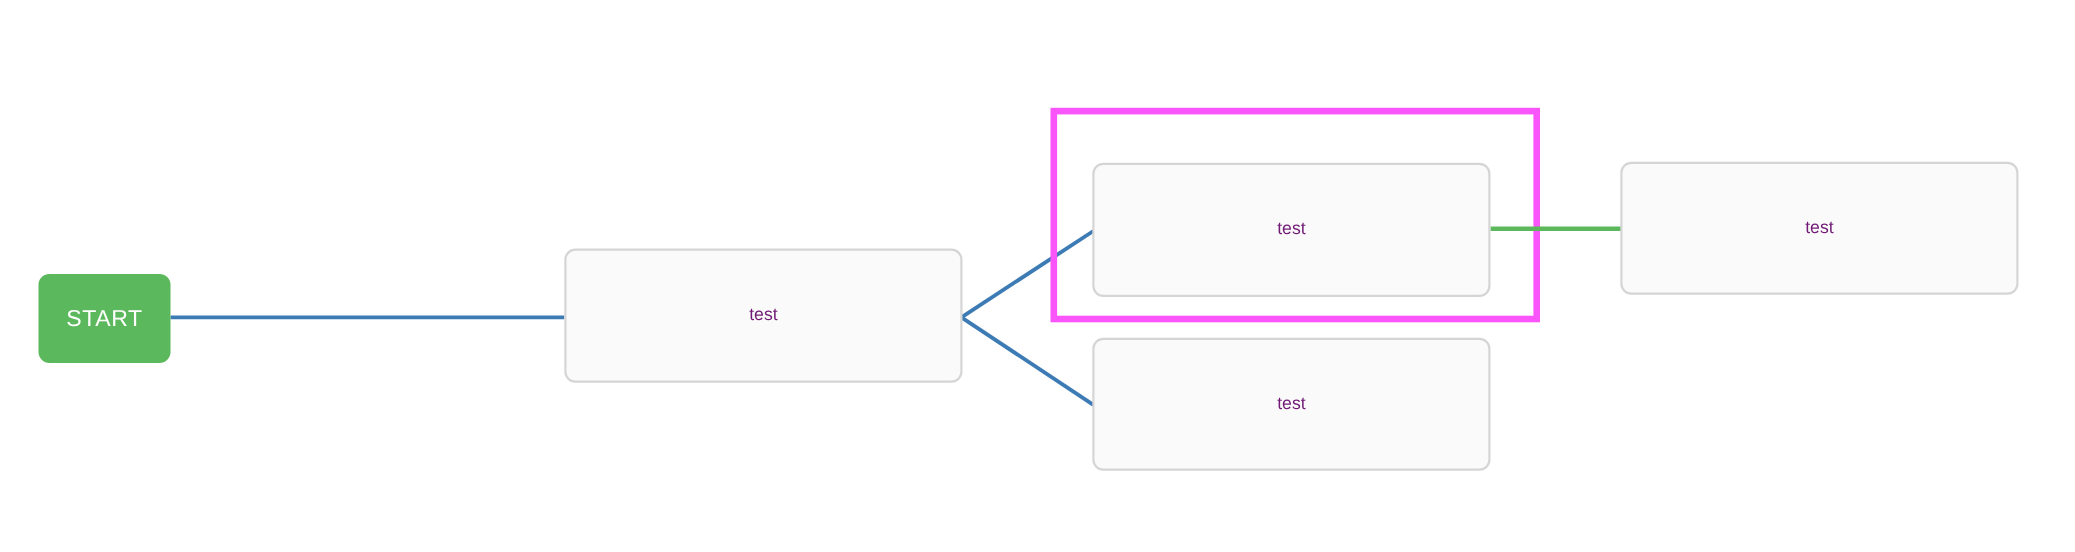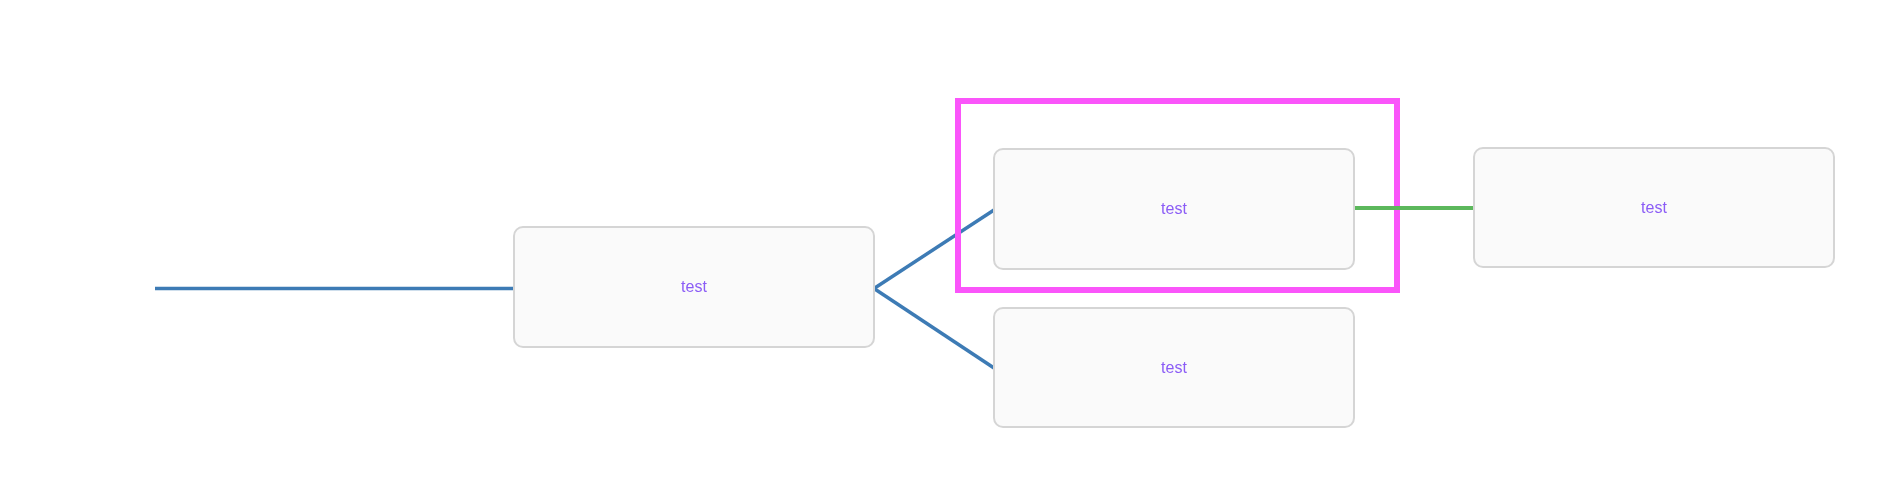--- a/index.html
+++ b/index.html
@@ -24,21 +24,21 @@
     z-index:2;
   }
   .edges-over{z-index:3;}
   .flow-node{
     position:absolute;
     box-sizing:border-box;
     background:#fafafa;
     border:2px solid #d5d5d5;
     border-radius:10px;
     display:flex;align-items:center;justify-content:center;
-    color:#8b5cf6;
+    color:#701a75;
     font-size:16px;
     z-index:4;
     cursor:pointer;
   }
   .node-middle{left:513px;top:226px;width:362px;height:122px;}
   .node-top{left:993px;top:148px;width:362px;height:122px;}
   .node-bottom{left:993px;top:307px;width:362px;height:121px;}
   .node-right{left:1473px;top:147px;width:362px;height:121px;}
   .start-node{
     position:absolute;
@@ -64,20 +64,23 @@
     <line x1="874" y1="288.5" x2="994" y2="210" stroke-width="3.5" stroke="#3d7bb5"></line>
     <line x1="874" y1="288.5" x2="994" y2="368" stroke-width="3.5" stroke="#3d7bb5"></line>
   </svg>
 
   <div class="selection-highlight"></div>
 
   <svg class="edge-layer edges-over">
     <line x1="1355" y1="208" x2="1474" y2="208" stroke-width="4" stroke="#5cb85c"></line>
   </svg>
 
+  <div class="start-node">
+    <span>START</span>
+  </div>
 
   <div class="flow-node node-middle">
     <span>test</span>
   </div>
 
   <div class="flow-node node-top">
     <span>test</span>
   </div>
 
   <div class="flow-node node-bottom">

